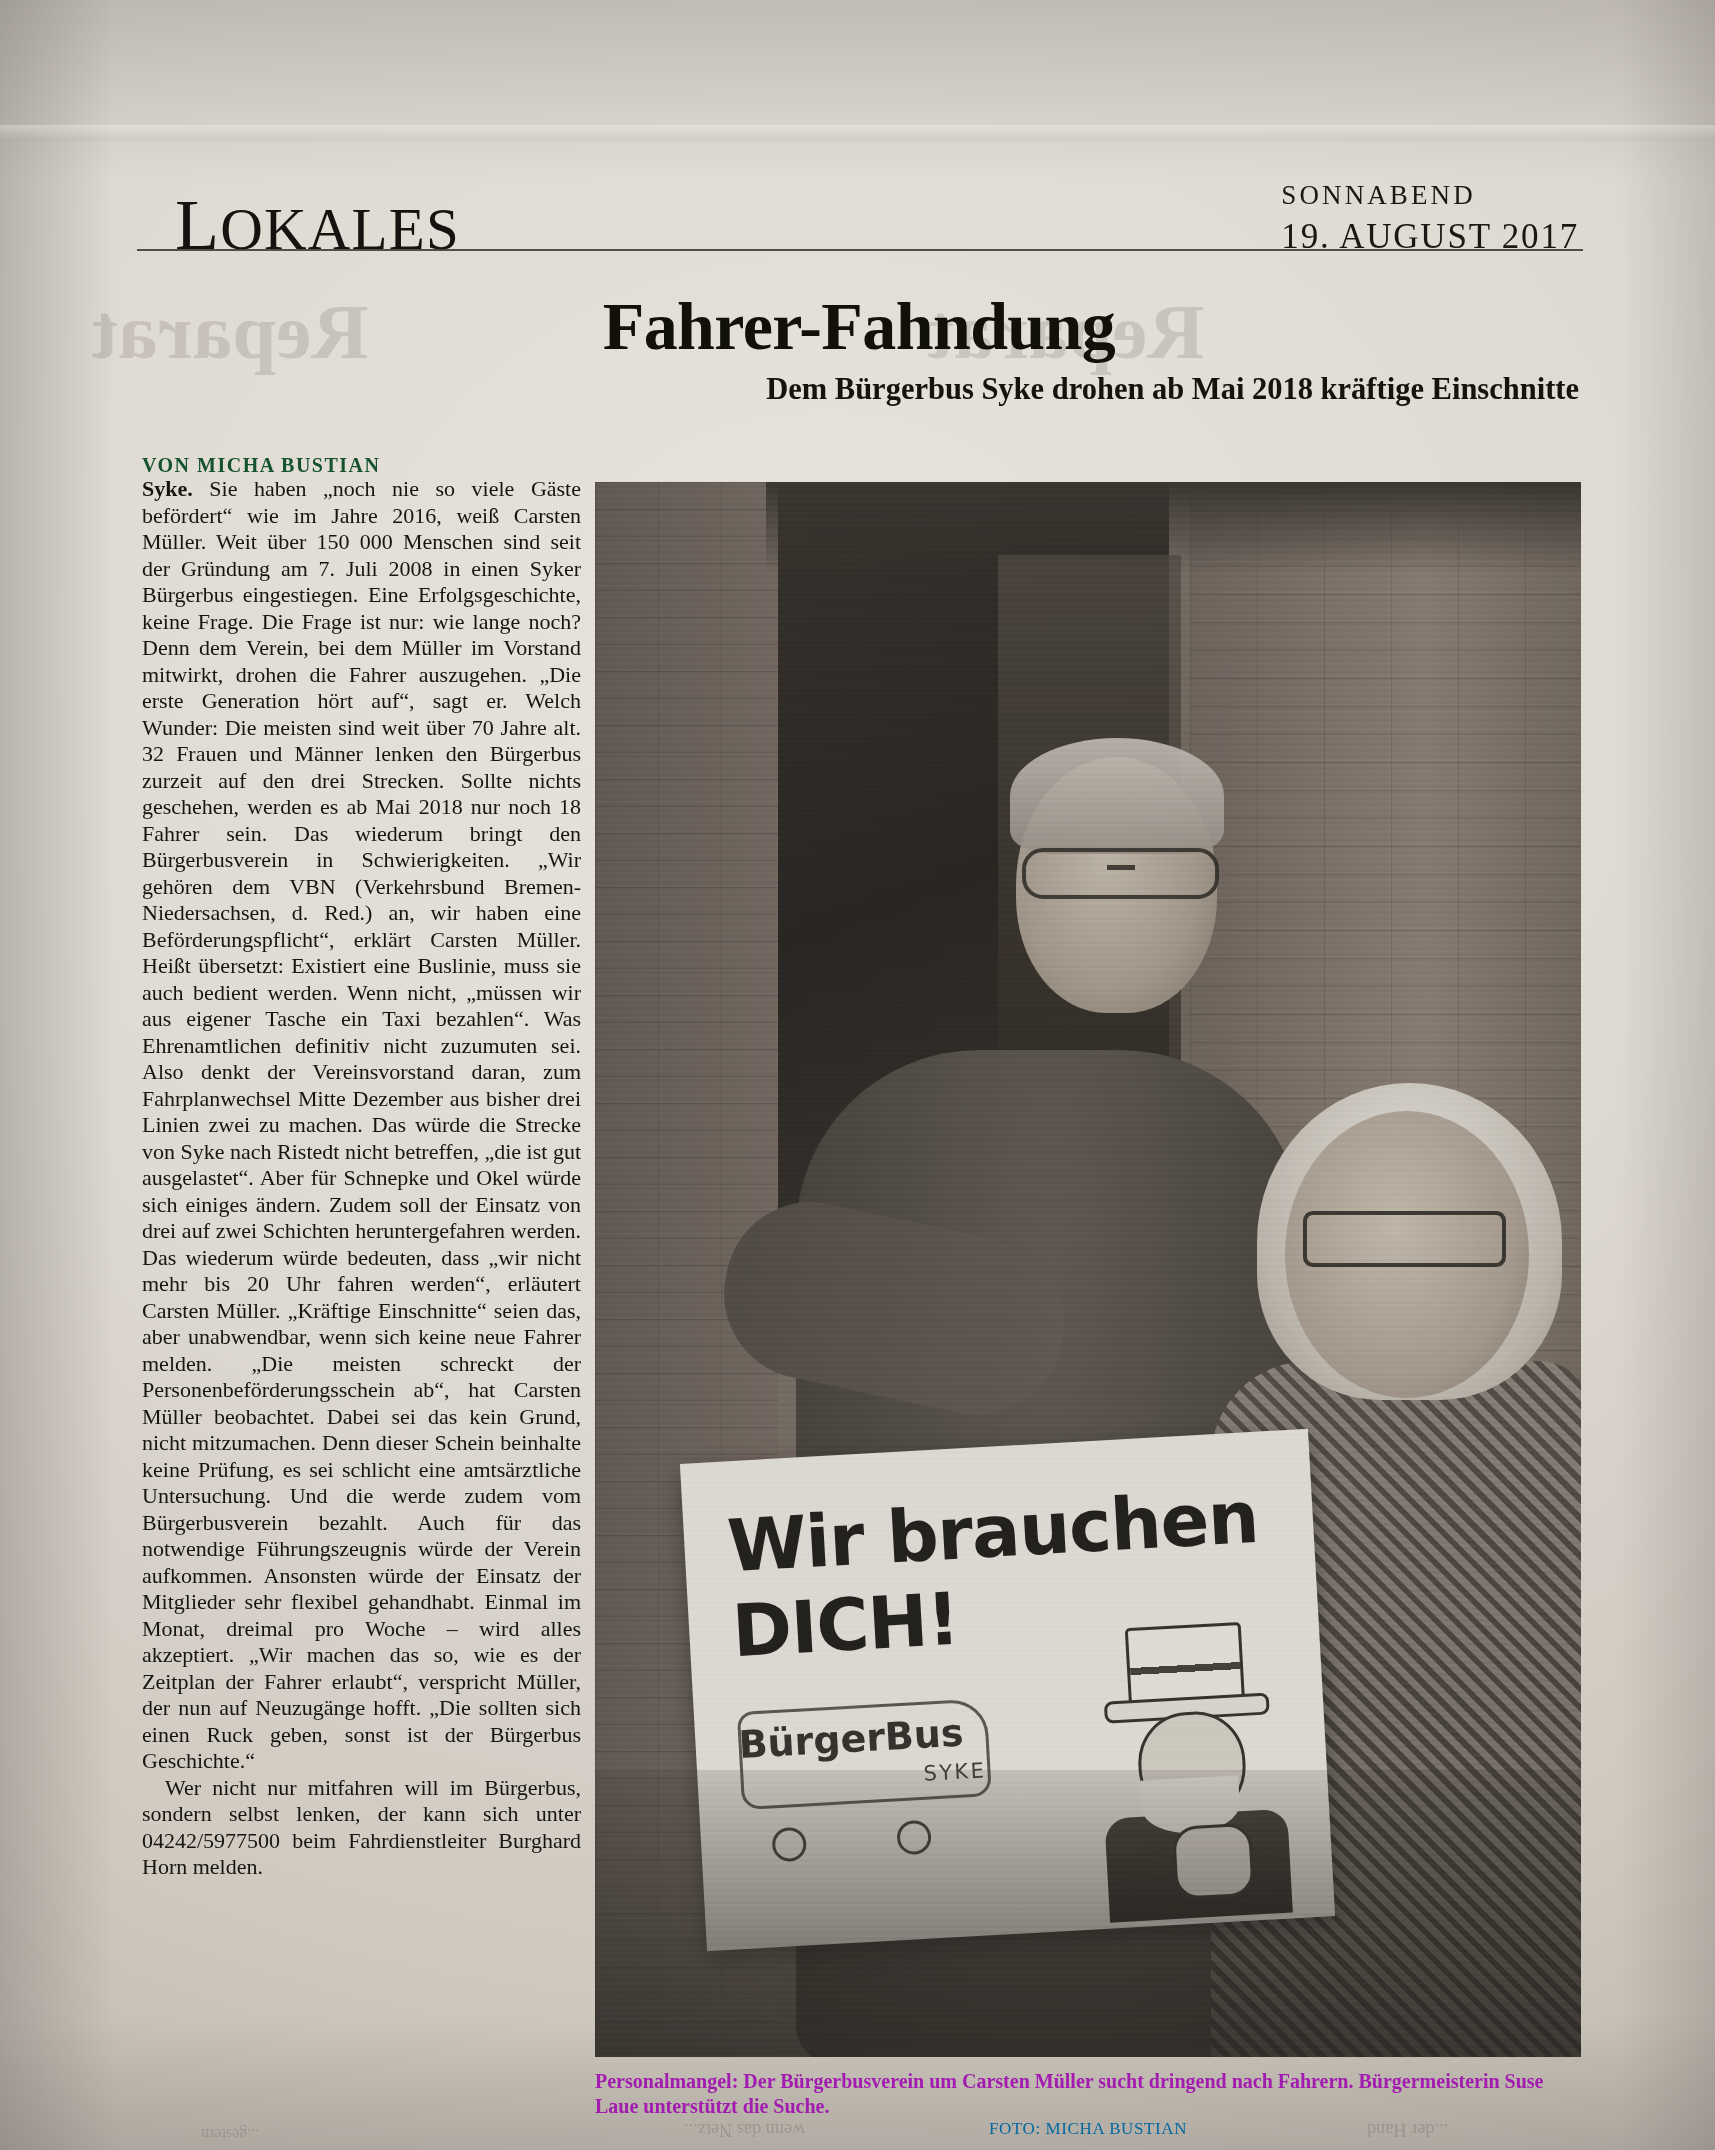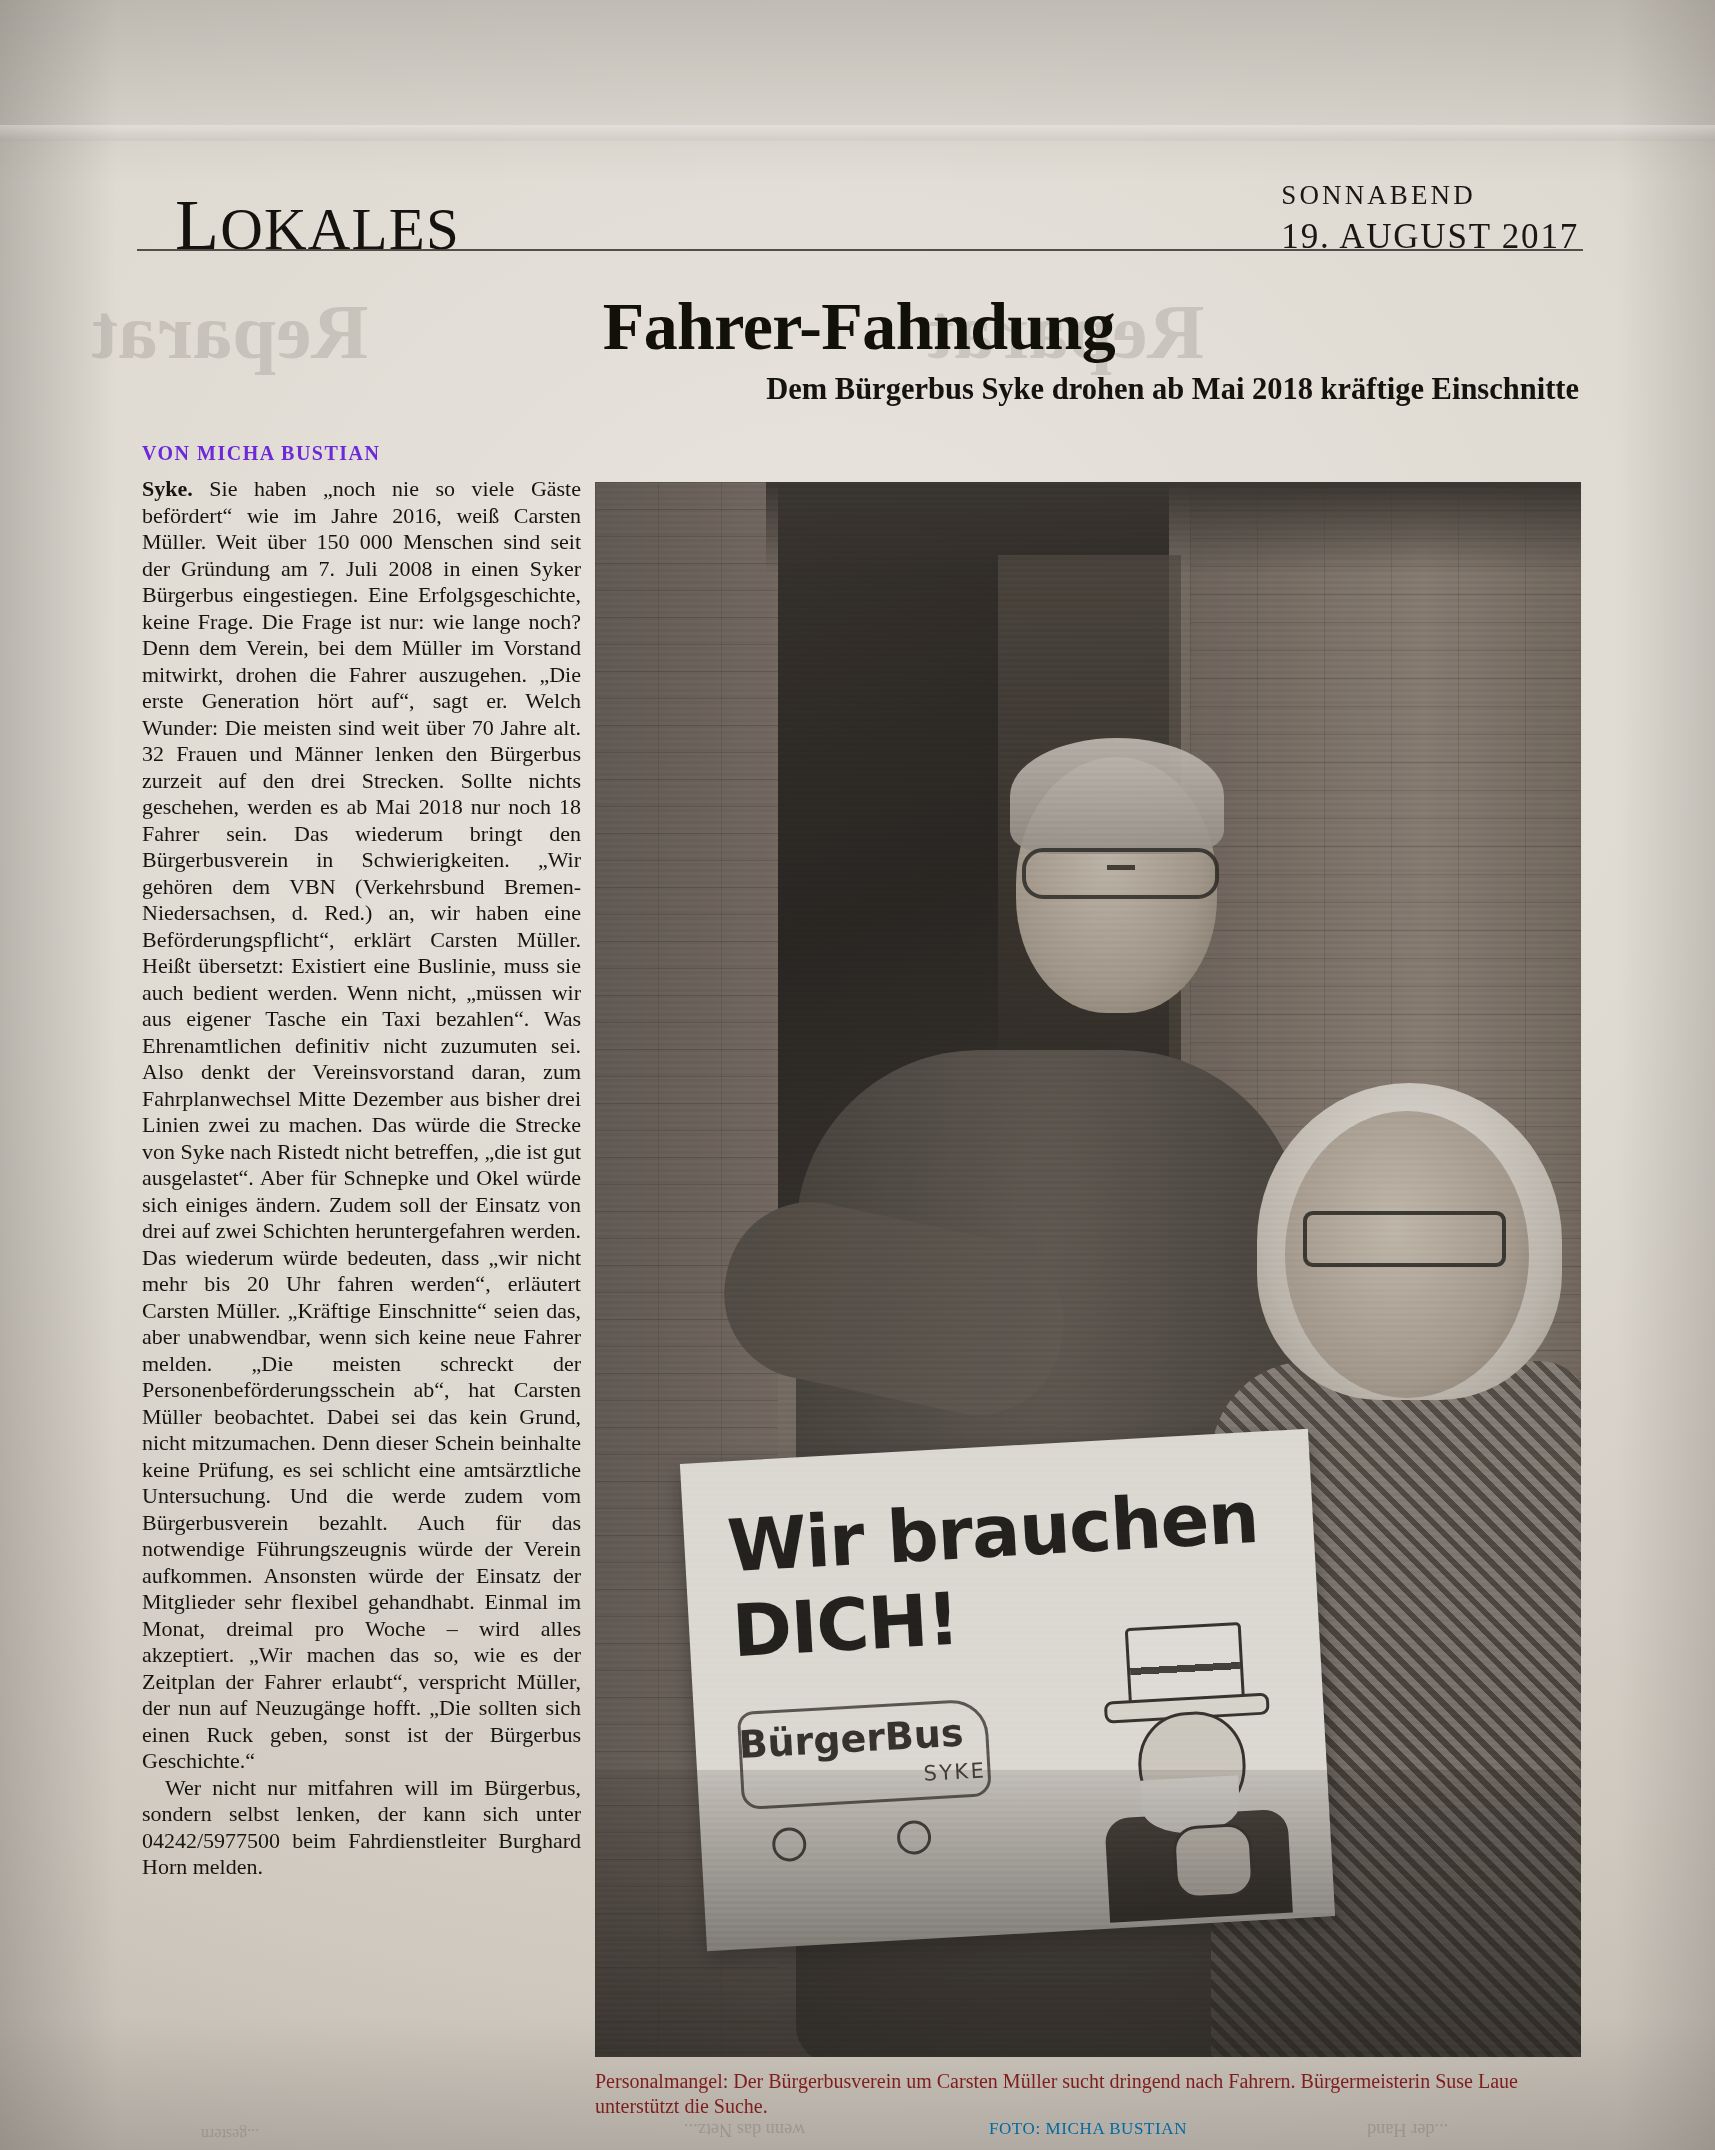--- a/index.html
+++ b/index.html
@@ -155,26 +155,26 @@
     text-align: right;
     font-size: 30.5px;
     font-weight: bold;
     color: #15130d;
     font-family: "Liberation Serif", serif;
   }
 
   
   .byline {
     position: absolute;
-    top: 442px;
+    top: 454px;
     left: 142px;
     font-size: 20px;
     letter-spacing: 1.5px;
     font-weight: bold;
-    color: #6d28d9;
+    color: #14532d;
     font-family: "Liberation Serif", serif;
   }
   .col {
     position: absolute;
     top: 476px;
     left: 142px;
     width: 439px;
     font-size: 22px;
     line-height: 26.5px;
     text-align: justify;
@@ -416,22 +416,22 @@
   }
 
   
   .caption {
     position: absolute;
     left: 595px;
     top: 2069px;
     width: 986px;
     font-size: 20px;
     line-height: 25px;
-    font-weight: normal;
-    color: #7f1d1d;
+    font-weight: bold;
+    color: #a21caf;
     font-family: "Liberation Serif", serif;
   }
   .credit {
     position: absolute;
     left: 595px;
     top: 2119px;
     width: 986px;
     text-align: center;
     font-size: 17px;
     letter-spacing: 0.6px;

